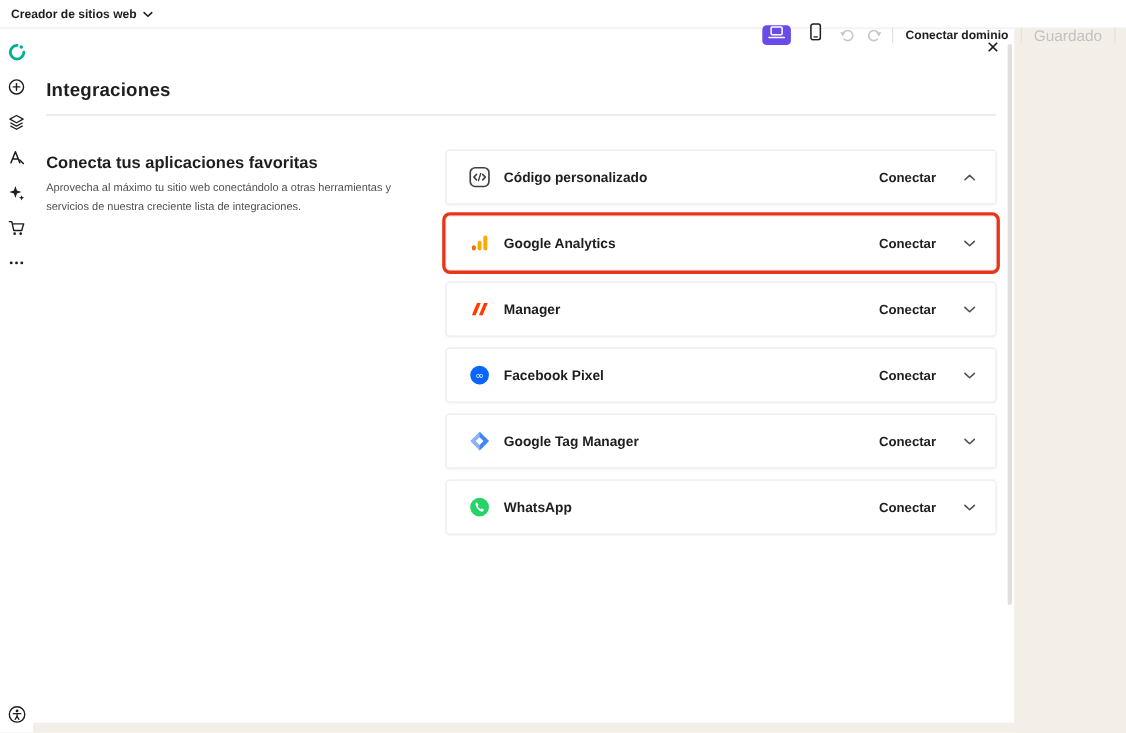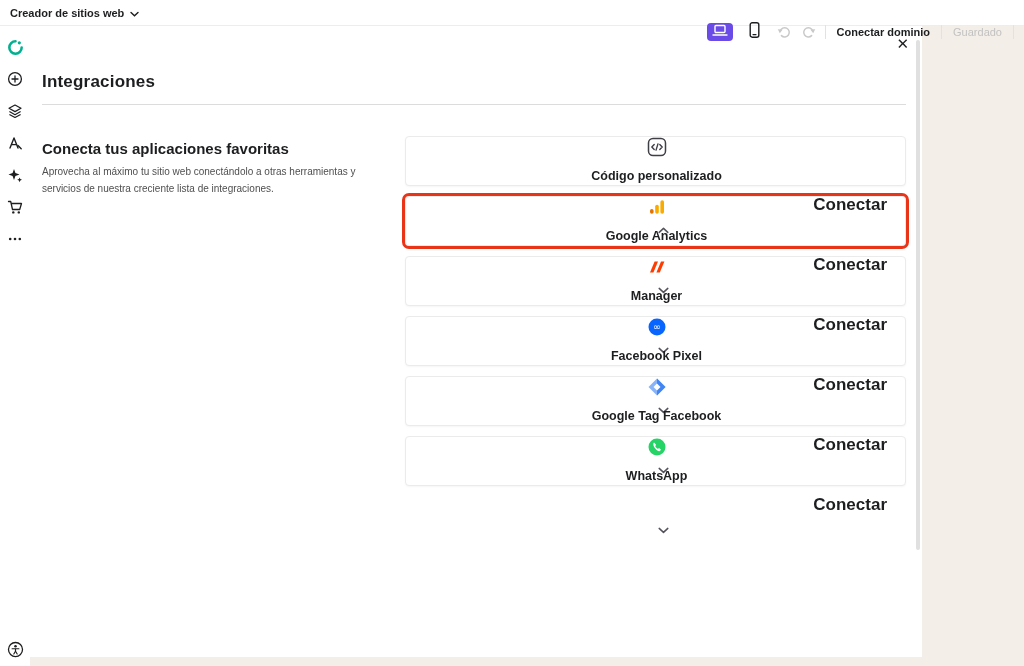--- a/index.html
+++ b/index.html
@@ -10,21 +10,21 @@
   
   .topbar { position:absolute; top:0; left:0; width:1024px; height:26px; background:#fff;
     border-bottom:1px solid #ededed; display:flex; align-items:center; padding:0 10px; z-index:30; }
   .site-menu { display:flex; align-items:center; gap:6px; font-size:11px; font-weight:bold; color:#1d1e20; cursor:pointer; }
   .topbar-right { margin-left:auto; display:flex; align-items:center; gap:9px;margin-top:38px; }
   .device-btn { width:26px; height:18px; display:flex; align-items:center; justify-content:center; border-radius:4px; cursor:pointer; }
   .device-btn.active { background:#6a4be8; }
   .icon-btn { display:flex; align-items:center; justify-content:center; cursor:pointer; }
   .sep { width:1px; height:14px; background:#e2e2e2; }
   .connect-domain { font-size:11px; font-weight:bold; color:#1d1e20; cursor:pointer; padding:0 2px; }
-  .saved { font-size:11px; color:#c2c2c2; padding:0 2px; }
+  .saved { font-size:14px; color:#c2c2c2; padding:0 2px; }
 
   
   .sidebar { position:absolute; top:26px; left:0; width:30px; height:640px; background:#fff;
     display:flex; flex-direction:column; align-items:center; padding:12px 0 8px; gap:14px; z-index:20; }
   .side-icon { width:18px; height:18px; display:flex; align-items:center; justify-content:center; cursor:pointer; }
   .side-spacer { flex:1; }
 
   
   .modal { position:absolute; left:30px; top:26px; width:892px; height:631px; background:#fff; z-index:10; }
   .close-btn { position:absolute; top:10px; right:13px; font-size:15px; line-height:15px; color:#1d1e20; cursor:pointer; }
@@ -34,24 +34,24 @@
 
   .content { position:absolute; left:12px; right:16px; top:110px; bottom:0; display:flex; }
   .intro { width:333px; margin-right:30px; padding-top:4px; }
   .intro h3 { font-size:15px; font-weight:bold; color:#1d1e20; margin-bottom:6px; }
   .intro p { font-size:10px; color:#4f4f4f; line-height:17px; }
 
   .cards { flex:1; }
   .card { background:#fff; border:1px solid #ebebeb; border-radius:4px;
     box-shadow:0 1px 2px rgba(25,25,25,.04); margin-bottom:10px; }
   .card.highlighted { outline:3px solid #ea3418; }
-  .card-header { height:48px; display:flex; align-items:center; padding:0 18px 0 20px; gap:12px; cursor:pointer;flex-direction:column; }
+  .card-header { height:48px; display:flex; align-items:center; padding:0 18px 0 20px; gap:12px; cursor:pointer; }
   .app-icon { width:20px; height:20px; display:flex; align-items:center; justify-content:center; flex:0 0 auto; }
   .card-name { font-size:12.5px; font-weight:bold; color:#1d1e20; }
-  .card-action { margin-left:auto; font-size:17px; font-weight:bold; color:#1d1e20; cursor:pointer;text-align:right; }
+  .card-action { margin-left:auto; font-size:12px; font-weight:bold; color:#1d1e20; cursor:pointer;text-align:right; }
   .chev { margin-left:13px; display:flex; cursor:pointer; }
 
   .code-body { padding:2px 22px 18px 20px; }
   .code-input { width:100%; height:104px; border:1px solid #d6d6d6; border-radius:6px; resize:vertical;
     font-family:"DejaVu Sans Mono","Liberation Mono",monospace; font-size:11px; padding:8px; color:#333; outline:none; background:#fff; }
   .code-help { margin-top:13px; font-size:11.5px; color:#2c2c2c; line-height:17px; }
   .code-help .tag { font-weight:bold; }
 </style>
 </head>
 <body>
@@ -259,21 +259,21 @@
 
         <div class="card">
           <div class="card-header">
             <span class="app-icon">
               <svg width="20" height="20" viewBox="0 0 20 20">
                   <polygon points="10,1.5 18.5,10 10,18.5 1.5,10" fill="#8ab4f8"></polygon>
                   <polygon points="10,1.5 18.5,10 10,18.5" fill="#4285f4"></polygon>
                   <polygon points="10,6.5 13.5,10 10,13.5 6.5,10" fill="#ffffff"></polygon>
                 </svg>
             </span>
-            <span class="card-name">Google Tag Facebook</span>
+            <span class="card-name">Google Tag Manager</span>
             <span class="card-action">Conectar</span>
             <span class="chev">
               <svg width="11" height="7" viewBox="0 0 11 7">
                   <polyline points="1.2,1.4 5.5,5.4 9.8,1.4" fill="none" stroke="#52525b" stroke-width="1.5" stroke-linecap="round" stroke-linejoin="round"></polyline>
                 </svg>
             </span>
           </div>
         </div>
 
         <div class="card">

